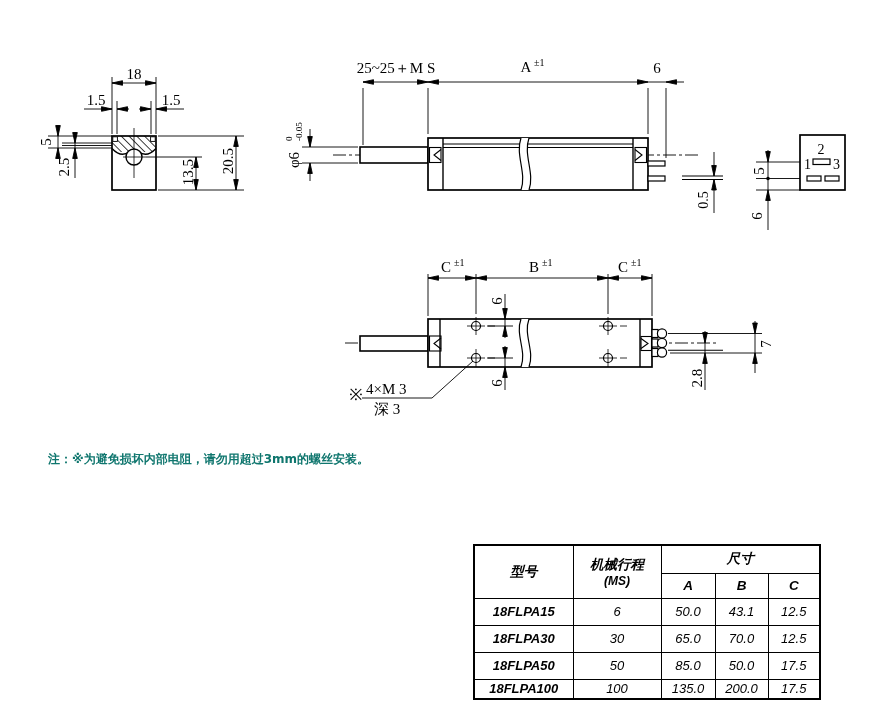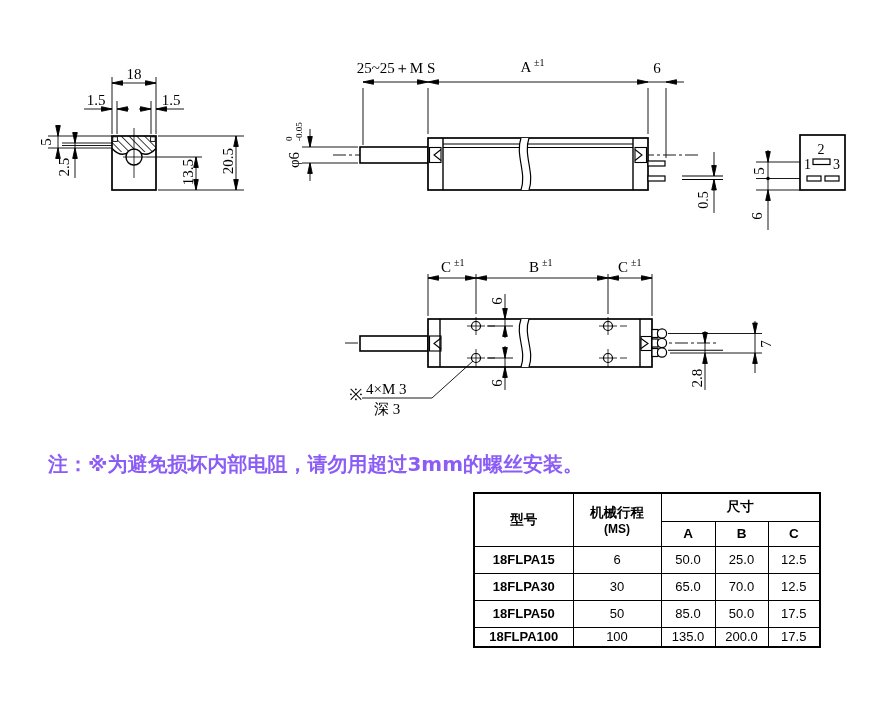--- a/index.html
+++ b/index.html
@@ -1,21 +1,21 @@
 <!DOCTYPE html>
 <html><head>
 <meta charset="utf-8">
 <style>
   html,body{margin:0;padding:0;background:#fff;}
   body{width:874px;height:701px;position:relative;font-family:"Liberation Sans","DejaVu Sans",sans-serif;}
   svg text{fill:#000;font-family:"Liberation Serif","DejaVu Serif",serif;}
-  .note{position:absolute;left:48px;top:451px;font-size:20px;font-weight:bold;color:#8b5cf6;
+  .note{position:absolute;left:48px;top:451px;font-size:12px;font-weight:bold;color:#0f766e;
         font-family:"DejaVu Sans","Liberation Sans",sans-serif;letter-spacing:0px;white-space:nowrap;}
-  .spec-table{position:absolute;left:473px;top:492px;border-collapse:collapse;table-layout:fixed;
-              font-family:"Liberation Sans","DejaVu Sans",sans-serif;}
+  .spec-table{position:absolute;left:473px;top:544px;border-collapse:collapse;table-layout:fixed;
+              font-family:"Liberation Sans","DejaVu Sans",sans-serif;font-style:italic;}
   .spec-table td,.spec-table th{border:1.4px solid #000;text-align:center;vertical-align:middle;
               font-size:13px;color:#000;padding:0;}
   .spec-table{border:2.6px solid #000;}
   .spec-table .hdr{font-weight:bold;font-size:13.5px;}
   .spec-table .model{font-weight:bold;}
   .sub{font-size:12px;font-weight:bold;}
 </style>
 </head>
 <body>
 
@@ -296,21 +296,21 @@
   </tr>
   <tr style="height:25px">
     <td class="hdr">A</td>
     <td class="hdr">B</td>
     <td class="hdr">C</td>
   </tr>
   <tr style="height:27px">
     <td class="model">18FLPA15</td>
     <td>6</td>
     <td>50.0</td>
-    <td>25.0</td>
+    <td>43.1</td>
     <td>12.5</td>
   </tr>
   <tr style="height:27px">
     <td class="model">18FLPA30</td>
     <td>30</td>
     <td>65.0</td>
     <td>70.0</td>
     <td>12.5</td>
   </tr>
   <tr style="height:27px">

